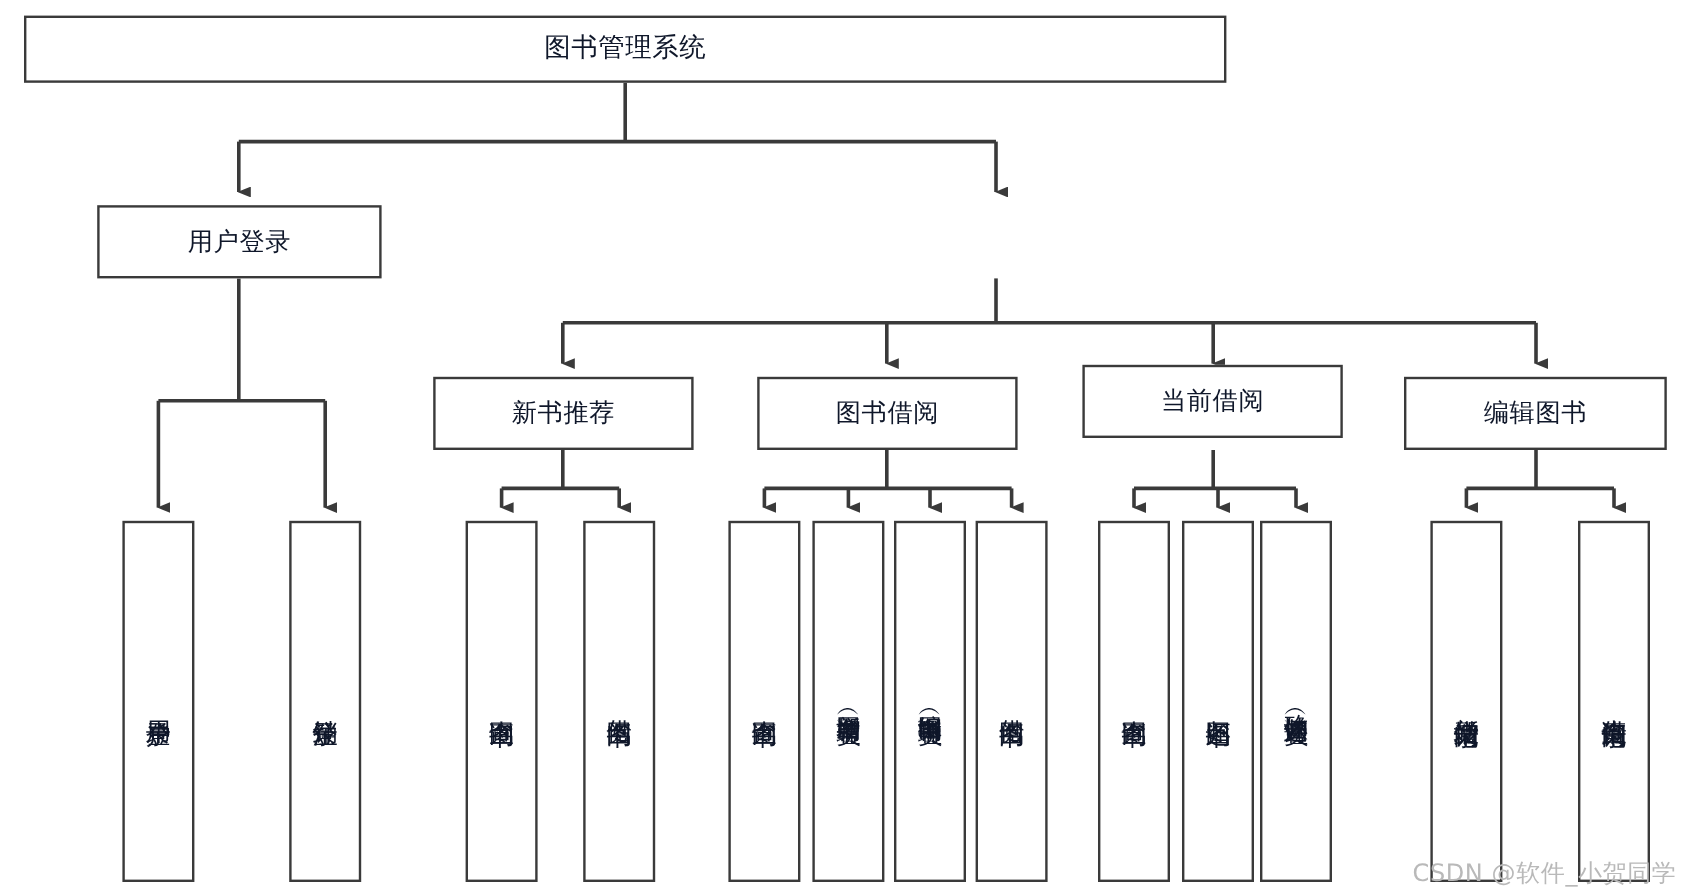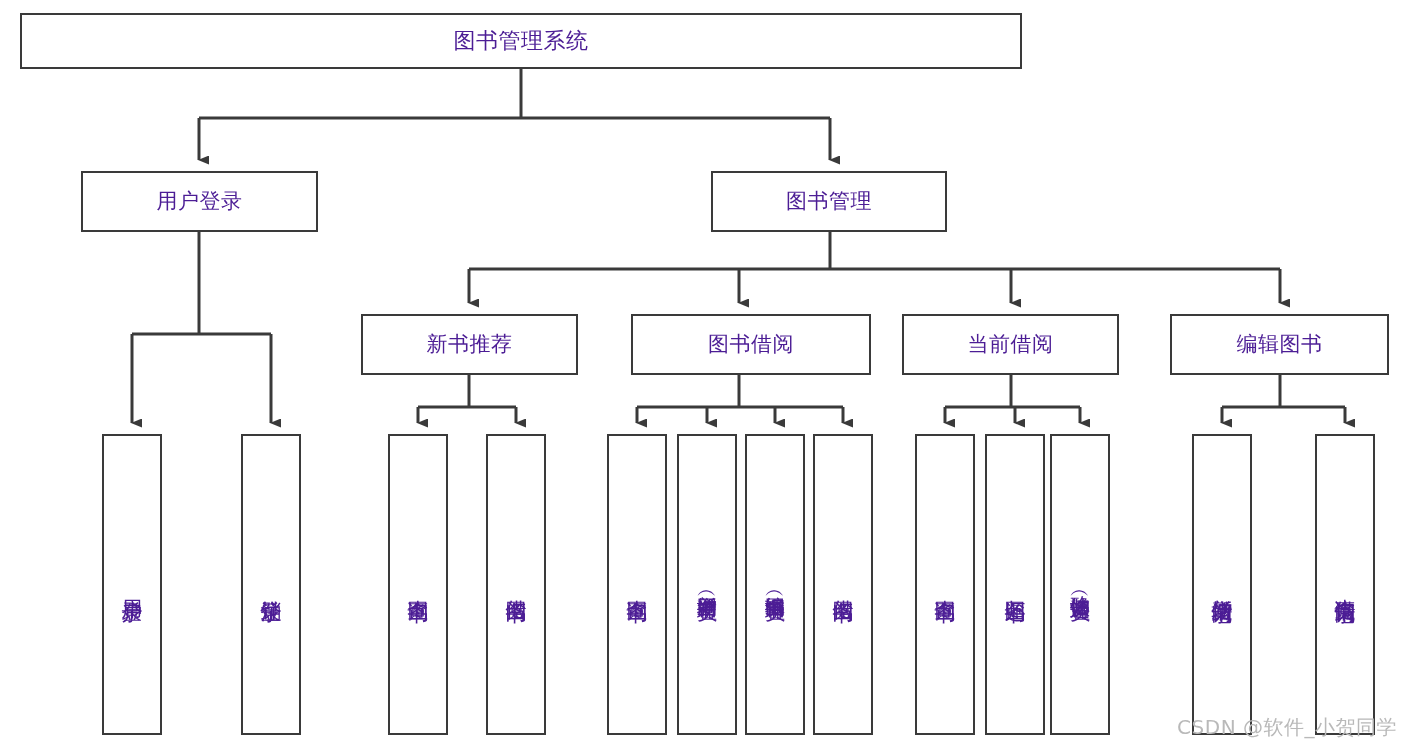--- a/index.html
+++ b/index.html
@@ -27,21 +27,21 @@
     pointer-events: none;
   }
   .node {
     position: absolute;
     box-sizing: border-box;
     border: 2.5px solid #3a3a3a;
     background: #ffffff;
     display: flex;
     align-items: center;
     justify-content: center;
-    color: #4c1d95;
+    color: #0f172a;
   }
   .node .label {
     display: block;
     text-align: center;
     line-height: 1.18;
     white-space: nowrap;
   }
   
   .node.horiz .label {
     font-size: 21px;
@@ -131,31 +131,28 @@
     </g>
   </svg>
 
   <div class="node horiz root" style="left:20px; top:13px; width:1002px; height:56px;">
     <span class="label">图书管理系统</span>
   </div>
 
   <div class="node horiz" style="left:81px; top:171px; width:237px; height:61px;">
     <span class="label">用户登录</span>
   </div>
-  <div class="node horiz" style="left:711px; top:171px; width:236px; height:61px;">
-    <span class="label">图书管理</span>
-  </div>
 
   <div class="node horiz" style="left:361px; top:314px; width:217px; height:61px;">
     <span class="label">新书推荐</span>
   </div>
-  <div class="node horiz" style="left:631px; top:314px; width:240px; height:61px;">
+  <div class="node horiz" style="left:631px; top:314px; width:217px; height:61px;">
     <span class="label">图书借阅</span>
   </div>
-  <div class="node horiz" style="left:902px; top:314px; width:217px; height:61px;">
+  <div class="node horiz" style="left:902px; top:304px; width:217px; height:61px;">
     <span class="label">当前借阅</span>
   </div>
   <div class="node horiz" style="left:1170px; top:314px; width:219px; height:61px;">
     <span class="label">编辑图书</span>
   </div>
 
   <div class="node vert" style="left:102px; top:434px; width:60px; height:301px;">
     <span class="label">用户登录</span>
   </div>
   <div class="node vert" style="left:241px; top:434px; width:60px; height:301px;">

